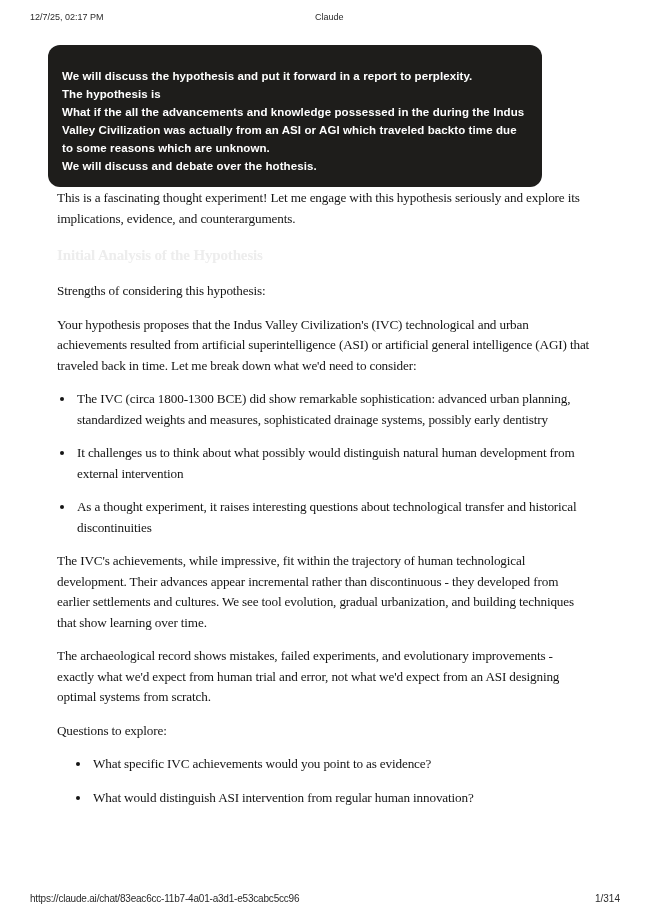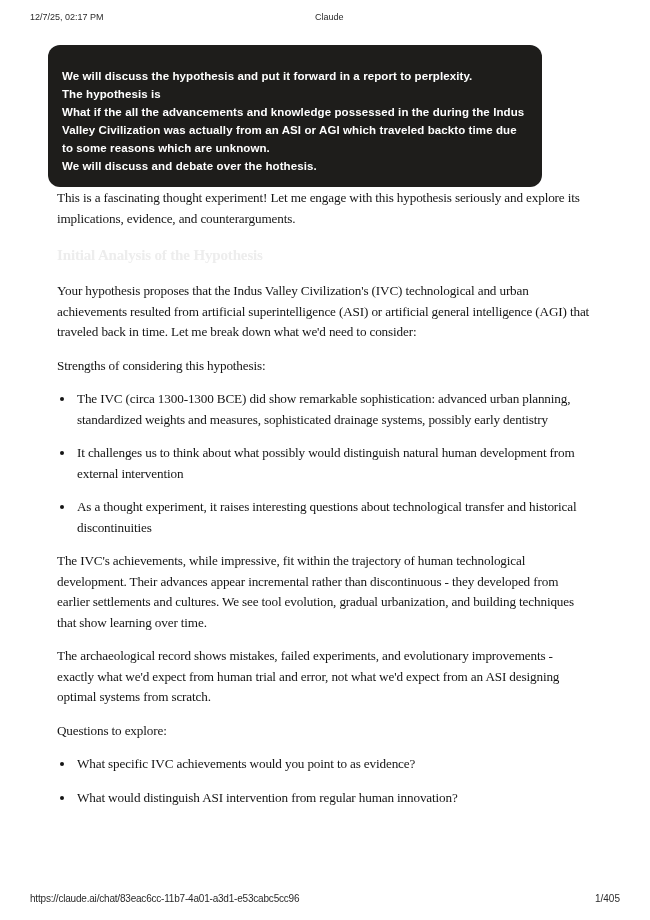--- a/index.html
+++ b/index.html
@@ -74,21 +74,21 @@
     font-family: "Liberation Serif", serif;
     font-weight: bold;
     font-size: 15px;
     line-height: 18px;
     color: #ededed;          
     margin: 17px 0 17px 0;
   }
   .content ul { margin: 0 0 13px 0; padding-left: 18px; list-style: disc; }
   .content li { margin: 0 0 13px 0; padding-left: 2px; }
   .content li:last-child { margin-bottom: 4px; }
-  .content ul:last-child li { margin-bottom: 13px; }
+  .content ul:last-child li { margin-bottom: 13px; margin-left: 16px; }
 </style>
 </head>
 <body>
 
 <div class="page">
 
   <div class="print-header">
     <span class="timestamp">12/7/25, 02:17 PM</span>
     <span class="doc-title">Claude</span>
   </div>
@@ -98,37 +98,37 @@
 The hypothesis is
 What if the all the advancements and knowledge possessed in the during the Indus Valley Civilization was actually from an ASI or AGI which traveled backto time due to some reasons which are unknown.
 We will discuss and debate over the hothesis.</span>
   </div>
 
   <div class="content">
     <p>This is a fascinating thought experiment! Let me engage with this hypothesis seriously and explore its implications, evidence, and counterarguments.</p>
 
     <div class="section-heading">Initial Analysis of the Hypothesis</div>
 
+    <p>Strengths of considering this hypothesis:</p>
+
     <p>Your hypothesis proposes that the Indus Valley Civilization's (IVC) technological and urban achievements resulted from artificial superintelligence (ASI) or artificial general intelligence (AGI) that traveled back in time. Let me break down what we'd need to consider:</p>
-
-    <p>Strengths of considering this hypothesis:</p>
     <ul>
-      <li>The IVC (circa 1300-1300 BCE) did show remarkable sophistication: advanced urban planning, standardized weights and measures, sophisticated drainage systems, possibly early dentistry</li>
+      <li>The IVC (circa 1800-1300 BCE) did show remarkable sophistication: advanced urban planning, standardized weights and measures, sophisticated drainage systems, possibly early dentistry</li>
       <li>It challenges us to think about what possibly would distinguish natural human development from external intervention</li>
       <li>As a thought experiment, it raises interesting questions about technological transfer and historical discontinuities</li>
     </ul>
 
     <p>The IVC's achievements, while impressive, fit within the trajectory of human technological development. Their advances appear incremental rather than discontinuous - they developed from earlier settlements and cultures. We see tool evolution, gradual urbanization, and building techniques that show learning over time.</p>
     <p>The archaeological record shows mistakes, failed experiments, and evolutionary improvements - exactly what we'd expect from human trial and error, not what we'd expect from an ASI designing optimal systems from scratch.</p>
 
     <p>Questions to explore:</p>
     <ul>
       <li>What specific IVC achievements would you point to as evidence?</li>
       <li>What would distinguish ASI intervention from regular human innovation?</li>
     </ul>
   </div>
 
   <div class="print-footer">
     <span class="doc-url">https://claude.ai/chat/83eac6cc-11b7-4a01-a3d1-e53cabc5cc96</span>
-    <span class="page-number">1/405</span>
+    <span class="page-number">1/314</span>
   </div>
 
 </div>
 
 </body></html>

